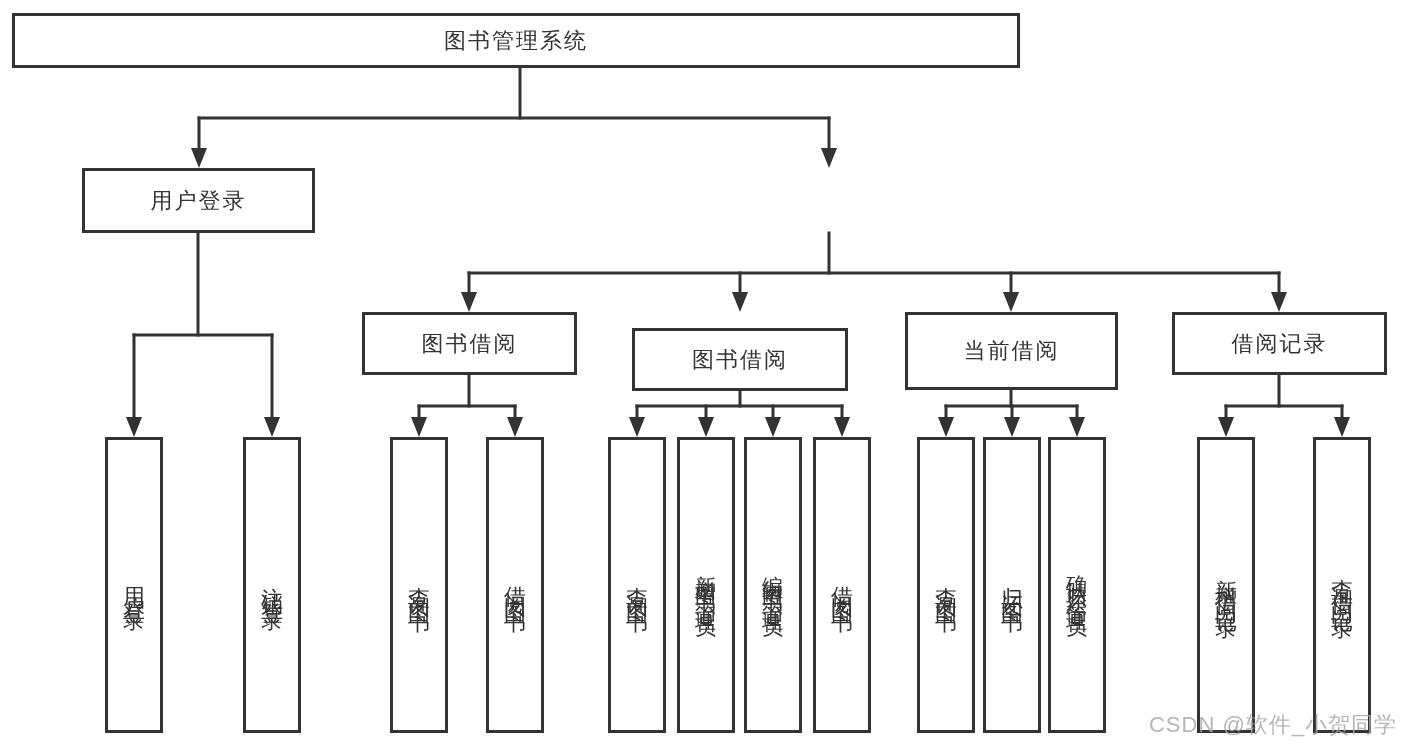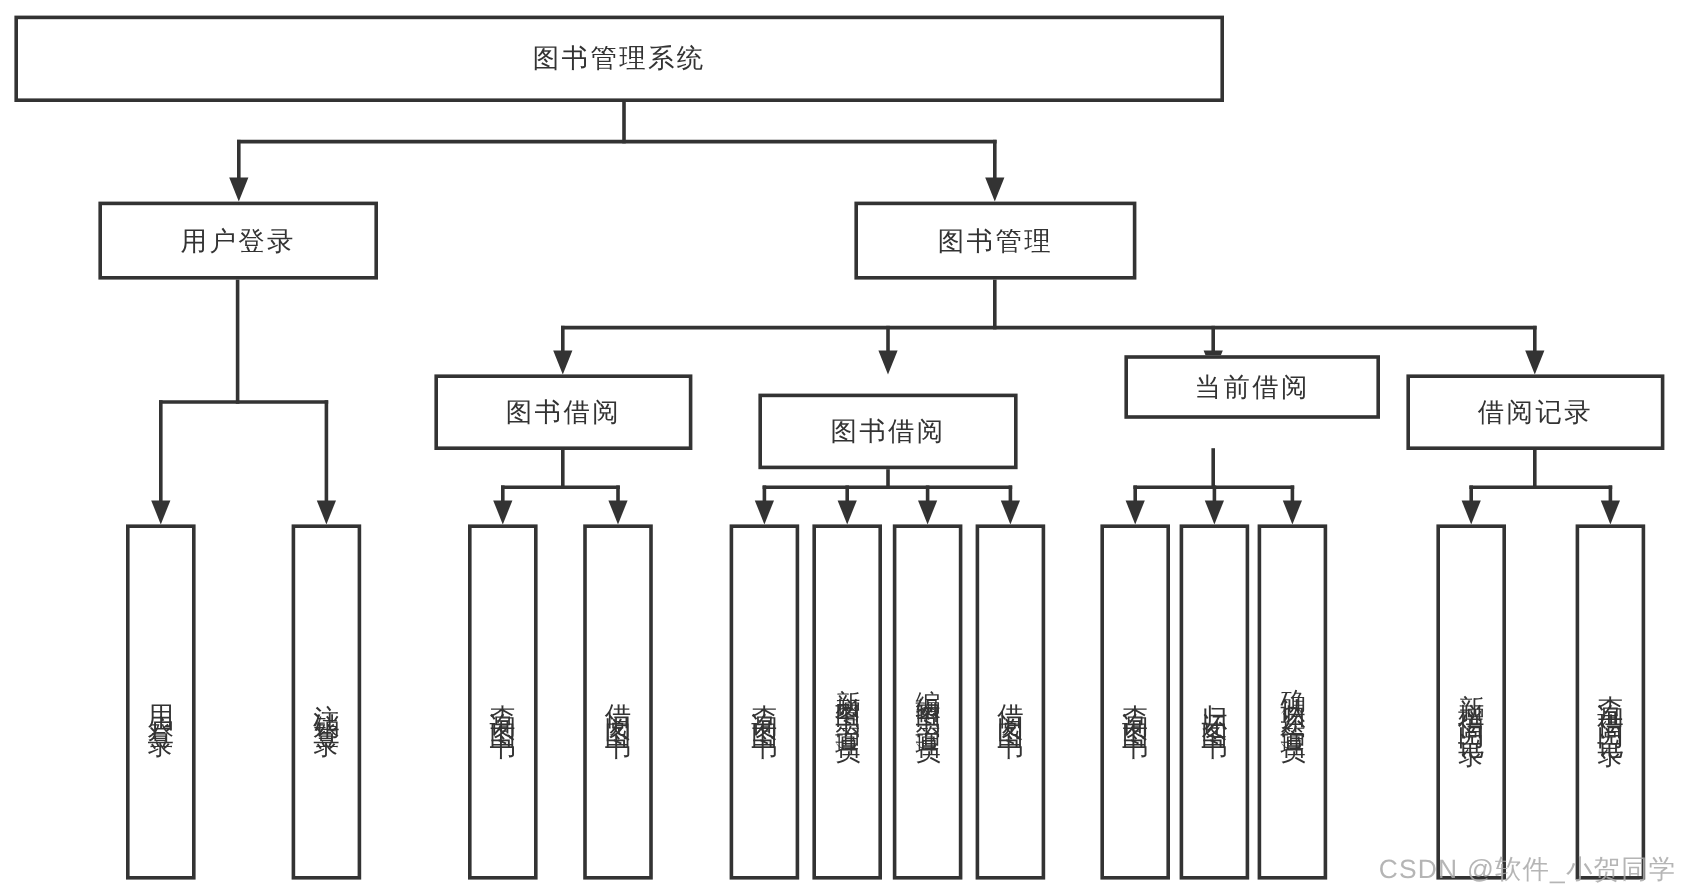--- a/index.html
+++ b/index.html
@@ -133,28 +133,27 @@
       <polygon points="1069,417 1085,417 1077,437"></polygon>
 
     <line x1="1279" y1="375" x2="1279" y2="406"></line>
     <line x1="1226" y1="406" x2="1342" y2="406"></line>
     <line x1="1226" y1="406" x2="1226" y2="419"></line>
       <polygon points="1218,417 1234,417 1226,437"></polygon>
     <line x1="1342" y1="406" x2="1342" y2="419"></line>
       <polygon points="1334,417 1350,417 1342,437"></polygon>
   </svg>
 
-  <div class="node" style="left:12px; top:13px; width:1008px; height:72px;">图书管理系统</div>
+  <div class="node" style="left:12px; top:13px; width:1008px; height:55px;">图书管理系统</div>
 
   <div class="node" style="left:82px; top:168px; width:233px; height:65px;">用户登录</div>
-  <div class="node" style="left:712px; top:168px; width:235px; height:65px;">图书管理</div>
 
   <div class="node" style="left:362px; top:312px; width:215px; height:63px;">图书借阅</div>
   <div class="node" style="left:632px; top:328px; width:216px; height:63px;">图书借阅</div>
-  <div class="node" style="left:905px; top:296px; width:213px; height:53px;margin-left:32px;">当前借阅</div>
+  <div class="node" style="left:905px; top:312px; width:213px; height:78px;">当前借阅</div>
   <div class="node" style="left:1172px; top:312px; width:215px; height:63px;">借阅记录</div>
 
   <div class="leaf" style="left:105px;">用户登录</div>
   <div class="leaf" style="left:243px;">注销登录</div>
   <div class="leaf" style="left:390px;">查询图书</div>
   <div class="leaf" style="left:486px;">借阅图书</div>
   <div class="leaf" style="left:608px;">查询图书</div>
   <div class="leaf long" style="left:677px;">新增图书（管理员）</div>
   <div class="leaf long" style="left:744px;">编辑图书（管理员）</div>
   <div class="leaf" style="left:813px;">借阅图书</div>

